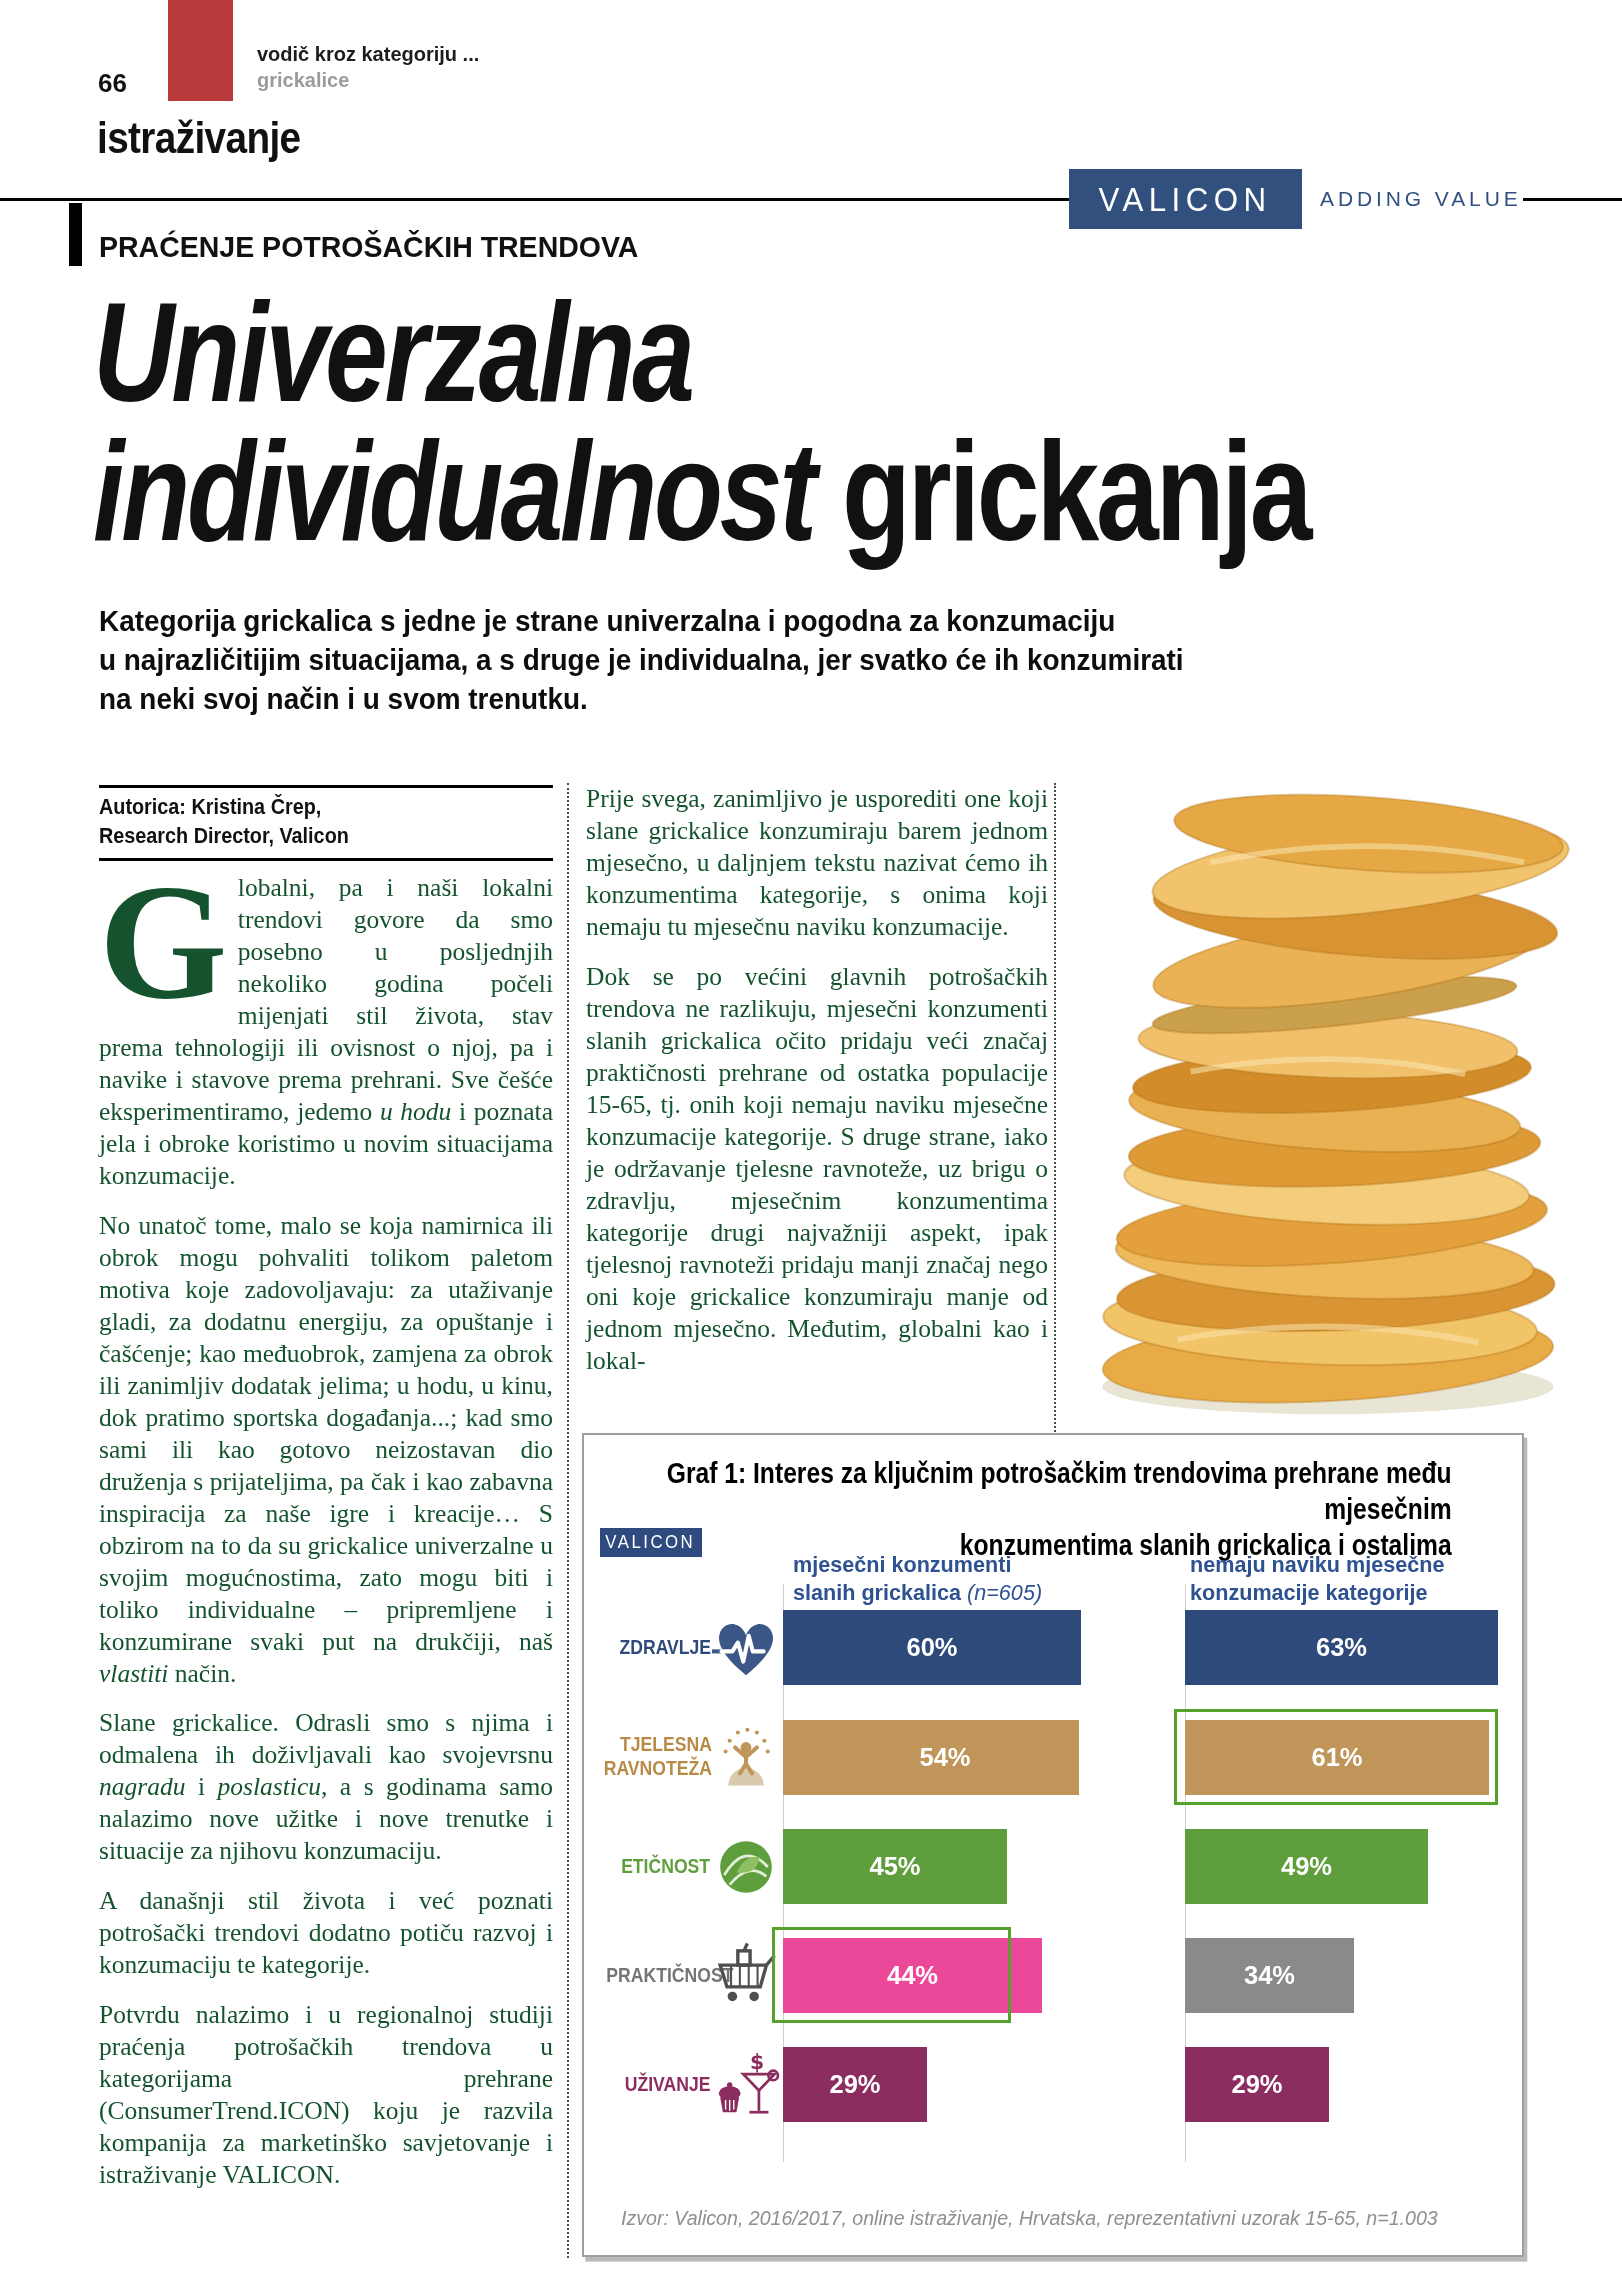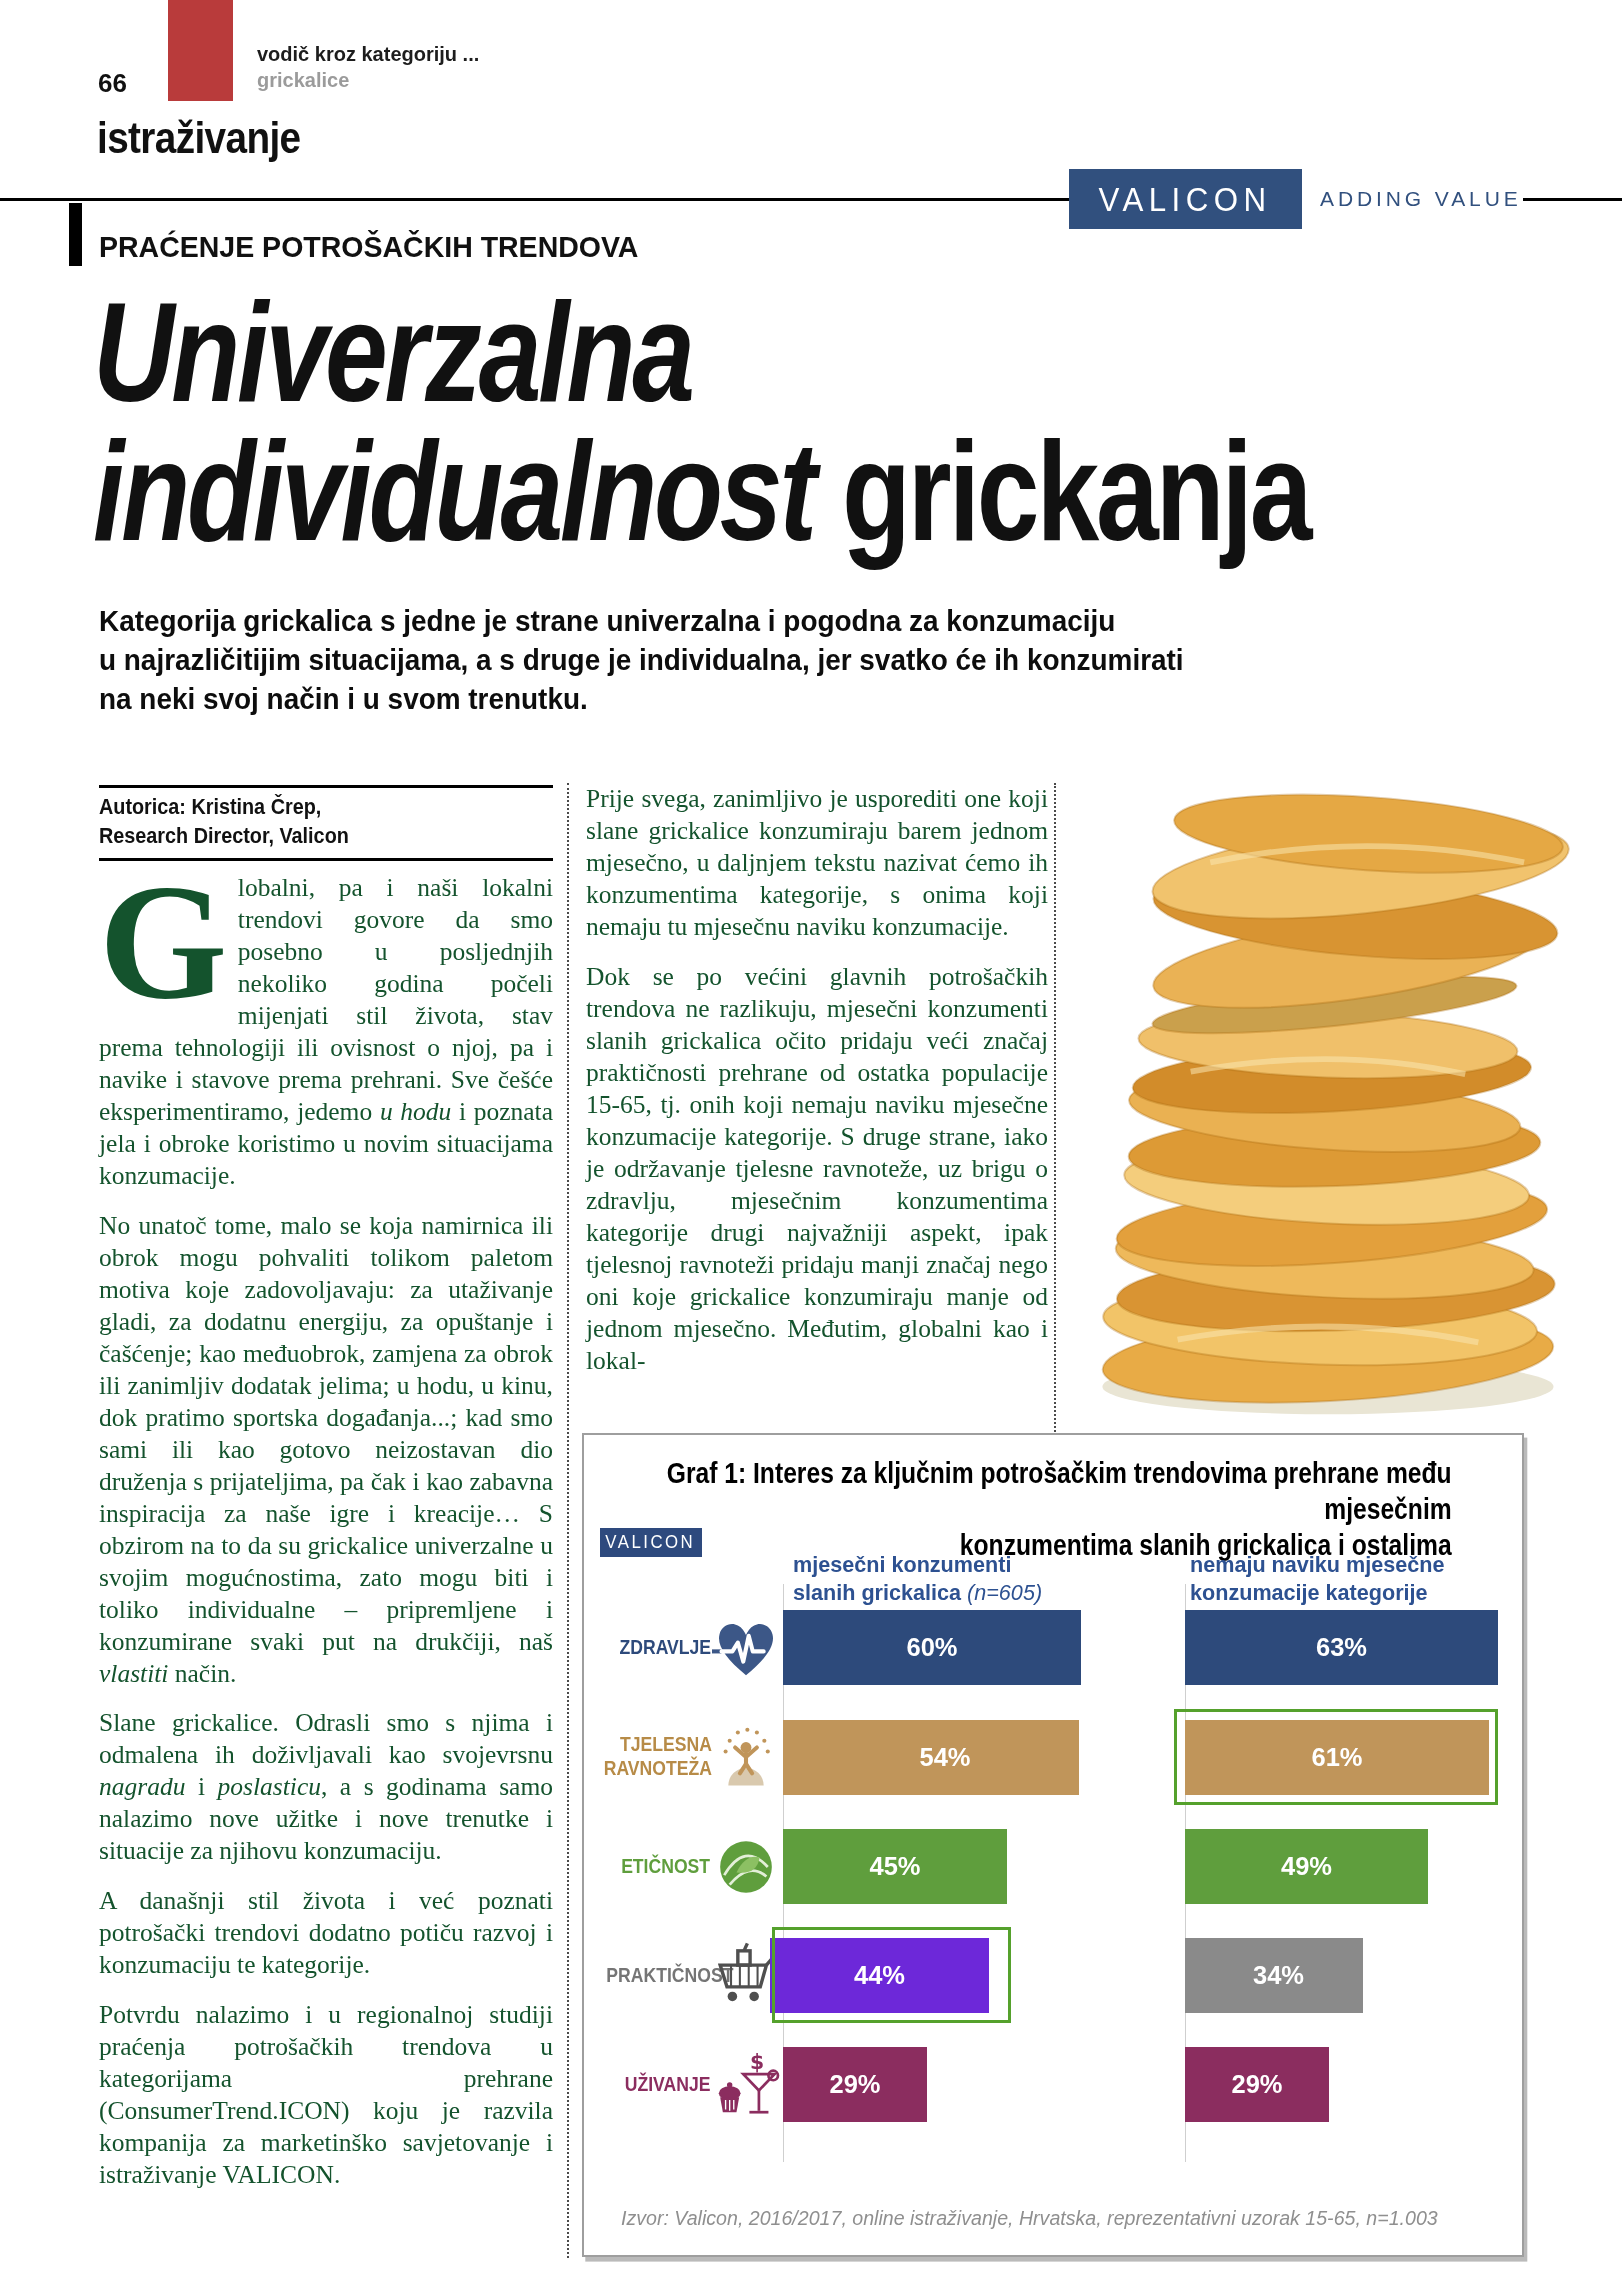--- a/index.html
+++ b/index.html
@@ -254,24 +254,24 @@
     </div>
   <div class="bar" style="left: 601px; top: 285px; width: 304px; background: rgb(192, 149, 90);">
       <span class="bar-val">61%</span>
     </div>
   <div class="bar" style="left: 199px; top: 394px; width: 224px; background: rgb(95, 158, 61); justify-content: center;">
       <span class="bar-val">45%</span>
     </div>
   <div class="bar" style="left: 601px; top: 394px; width: 243px; background: rgb(95, 158, 61);">
       <span class="bar-val">49%</span>
     </div>
-  <div class="bar" style="left: 186px; top: 503px; width: 219px; background: #6d28d9;">
+  <div class="bar" style="left: 199px; top: 503px; width: 259px; background: #ec4899;">
       <span class="bar-val">44%</span>
     </div>
-  <div class="bar" style="left: 601px; top: 503px; width: 169px; background: rgb(138, 138, 138); padding-left: 9px;">
+  <div class="bar" style="left: 601px; top: 503px; width: 169px; background: rgb(138, 138, 138);">
       <span class="bar-val">34%</span>
     </div>
   <div class="bar" style="left: 199px; top: 612px; width: 144px; background: rgb(139, 45, 95);">
       <span class="bar-val">29%</span>
     </div>
   <div class="bar" style="left: 601px; top: 612px; width: 144px; background: rgb(139, 45, 95);">
       <span class="bar-val">29%</span>
     </div>
 
   <div id="chart-source">Izvor: Valicon, 2016/2017, online istraživanje, Hrvatska, reprezentativni uzorak 15-65, n=1.003</div>

